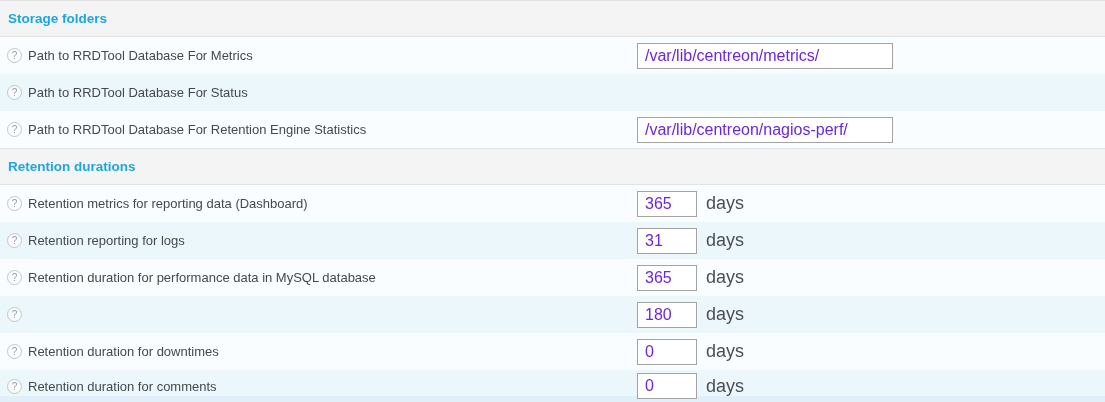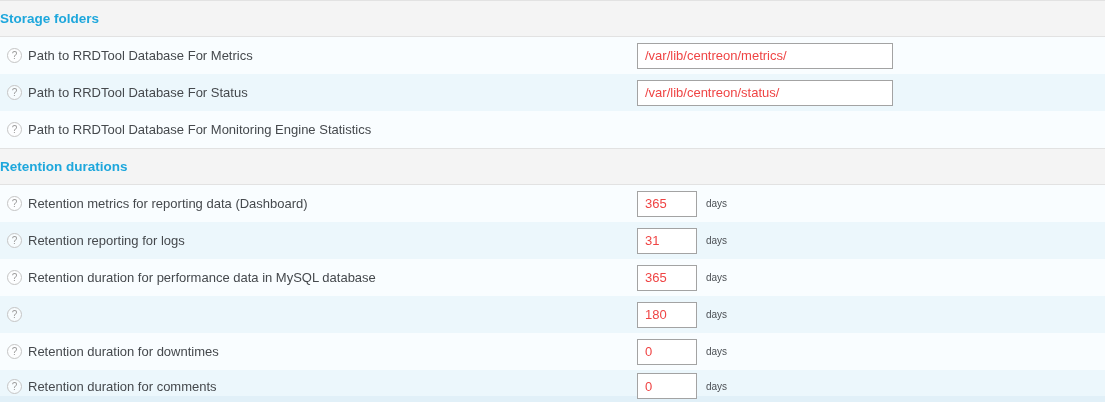--- a/index.html
+++ b/index.html
@@ -23,21 +23,21 @@
     overflow: hidden;
     background: #ffffff;
   }
   .section-header {
     height: 37px;
     background: var(--header-bg);
     border-top: 1px solid var(--header-border);
     border-bottom: 1px solid var(--header-border);
     display: flex;
     align-items: center;
-    padding-left: 0;
+    padding-left: 8px;
   }
   .section-header span {
     color: var(--accent);
     font-weight: bold;
     font-size: 13.5px;
   }
   .row {
     height: 37px;
     background: var(--row-light);
     display: flex;
@@ -77,31 +77,31 @@
   }
   .input-cell {
     display: flex;
     align-items: center;
   }
   input {
     height: 26px;
     border: 1px solid var(--input-border);
     background: #ffffff;
     font-family: "Liberation Sans", "DejaVu Sans", sans-serif;
-    font-size: 13px;
-    color: #ef4444;
+    font-size: 16px;
+    color: #6d28d9;
     padding: 0 7px;
     outline: none;
   }
   .path-input { width: 256px; }
   .num-input  { width: 60px; }
   .suffix {
     margin-left: 9px;
     color: #4b4f54;
-    font-size: 10px;
+    font-size: 18px;
   }
 </style>
 </head>
 <body>
 
 <div class="page">
   <div id="settings-table">
       <div class="section-header">
         <span>Storage folders</span>
       </div>
@@ -112,28 +112,28 @@
         </div>
         <div class="input-cell">
           <input type="text" class="path-input" value="/var/lib/centreon/metrics/" style="">
         </div>
       </div>
       <div class="row alt">
         <div class="label-cell">
           <span class="help-icon">?</span>
           <span class="row-label">Path to RRDTool Database For Status</span>
         </div>
-        <div class="input-cell">
-          <input type="text" class="path-input" value="/var/lib/centreon/status/" style="">
-        </div>
       </div>
       <div class="row">
         <div class="label-cell">
           <span class="help-icon">?</span>
-          <span class="row-label">Path to RRDTool Database For Monitoring Engine Statistics</span>
+          <span class="row-label">Path to RRDTool Database For Retention Engine Statistics</span>
+        </div>
+        <div class="input-cell">
+          <input type="text" class="path-input" value="/var/lib/centreon/nagios-perf/" style="">
         </div>
       </div>
       <div class="section-header">
         <span>Retention durations</span>
       </div>
       <div class="row">
         <div class="label-cell">
           <span class="help-icon">?</span>
           <span class="row-label">Retention metrics for reporting data (Dashboard)</span>
         </div>

